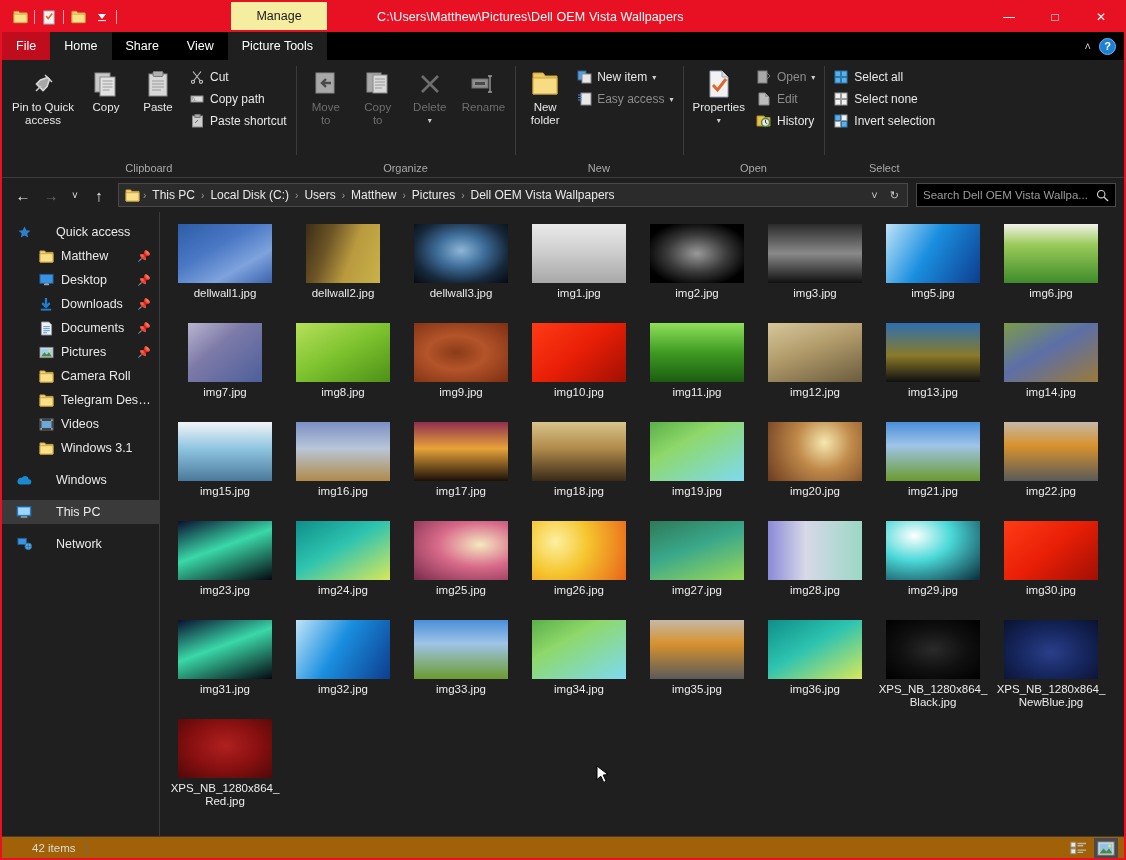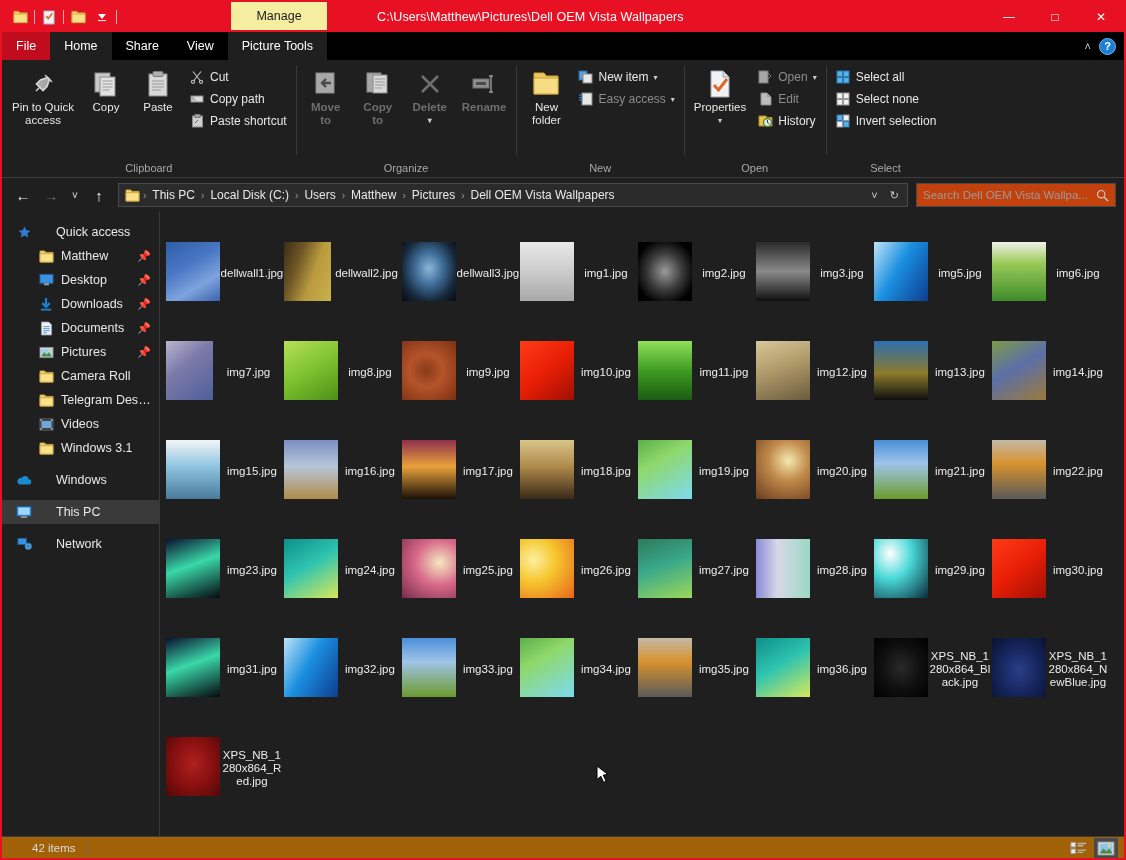--- a/index.html
+++ b/index.html
@@ -92,21 +92,21 @@
   .rgroup-title {
     height: 18px; text-align: center; color: #a8a8a8; font-size: 11px;
     display: flex; align-items: center; justify-content: center;
   }
   .bigbtn {
     width: auto; min-width: 52px; padding: 3px 6px;
     display: flex; flex-direction: column; align-items: center;
     color: #e8e8e8; font-size: 11.5px; line-height: 13px; text-align: center;
   }
   .bigbtn .ico { height: 34px; display: flex; align-items: center; justify-content: center; }
-  .bigbtn.dim { color: #6e6e6e; font-weight: bold; }
+  .bigbtn.dim { color: #6e6e6e; }
   .smallcol { display: flex; flex-direction: column; justify-content: flex-start; padding-top: 2px; }
   .smallbtn {
     display: flex; align-items: center; gap: 5px;
     height: 22px; padding: 0 5px; color: #e8e8e8; font-size: 12px; white-space: nowrap;
   }
   .smallbtn.dim { color: #8d8d8d; }
   .smallbtn .ico { width: 16px; height: 16px; display: flex; align-items: center; justify-content: center; flex: 0 0 16px; }
   .caret { font-size: 8px; color: #cfcfcf; }
 
   
@@ -123,21 +123,21 @@
   .crumbbox {
     flex: 1; height: 24px; background: #2b2b2b; border: 1px solid #494949;
     display: flex; align-items: center; padding: 0 2px 0 4px; margin-left: 4px;
     min-width: 0;
   }
   .crumb { color: #e9e9e9; font-size: 12px; padding: 0 5px; white-space: nowrap; }
   .crumb-sep { color: #9a9a9a; font-size: 10px; padding: 0 1px; }
   .crumb-spacer { flex: 1; }
   .crumb-ctl { color: #cfcfcf; font-size: 11px; padding: 0 6px; }
   .searchbox {
-    width: 200px; height: 24px; background: #c2410c; border: 1px solid #494949;
+    width: 200px; height: 24px; background: #000000; border: 1px solid #494949;
     display: flex; align-items: center; padding: 0 6px; margin-left: 6px; gap: 4px;
   }
   .searchbox input {
     flex: 1; background: transparent; border: none; outline: none;
     color: #dcdcdc; font-size: 11.5px; font-family: "Liberation Sans", sans-serif;
     min-width: 0;
   }
   .searchbox input::placeholder { color: #9b9b9b; }
 
   
@@ -159,21 +159,21 @@
   .navitem .ico { width: 16px; height: 16px; flex: 0 0 16px; display:flex; align-items:center; justify-content:center; }
   .navitem .lbl { flex: 1; overflow: hidden; text-overflow: ellipsis; }
   .pin { color: #b9b9b9; font-size: 11px; flex: 0 0 auto; }
   .navgap { height: 8px; }
 
   
   .content { flex: 1; background: #1f1f1f; padding: 8px 0 0 6px; overflow: hidden; position: relative; }
   .grid { display: flex; flex-wrap: wrap; align-content: flex-start; }
   .cell {
     width: 118px; height: 99px;
-    display: flex; flex-direction: row; align-items: center;
+    display: flex; flex-direction: column; align-items: center;
     margin: 0 0 0 0; padding-top: 4px;
   }
   .thumb {
     width: 94px; height: 59px; background: #000;
     display: flex; align-items: center; justify-content: center; overflow: hidden;
   }
   .thumb.portrait { width: 74px; }
   .caption {
     margin-top: 4px; color: #ececec; font-size: 11.5px; line-height: 13px;
     text-align: center; width: 112px; word-break: break-word;

